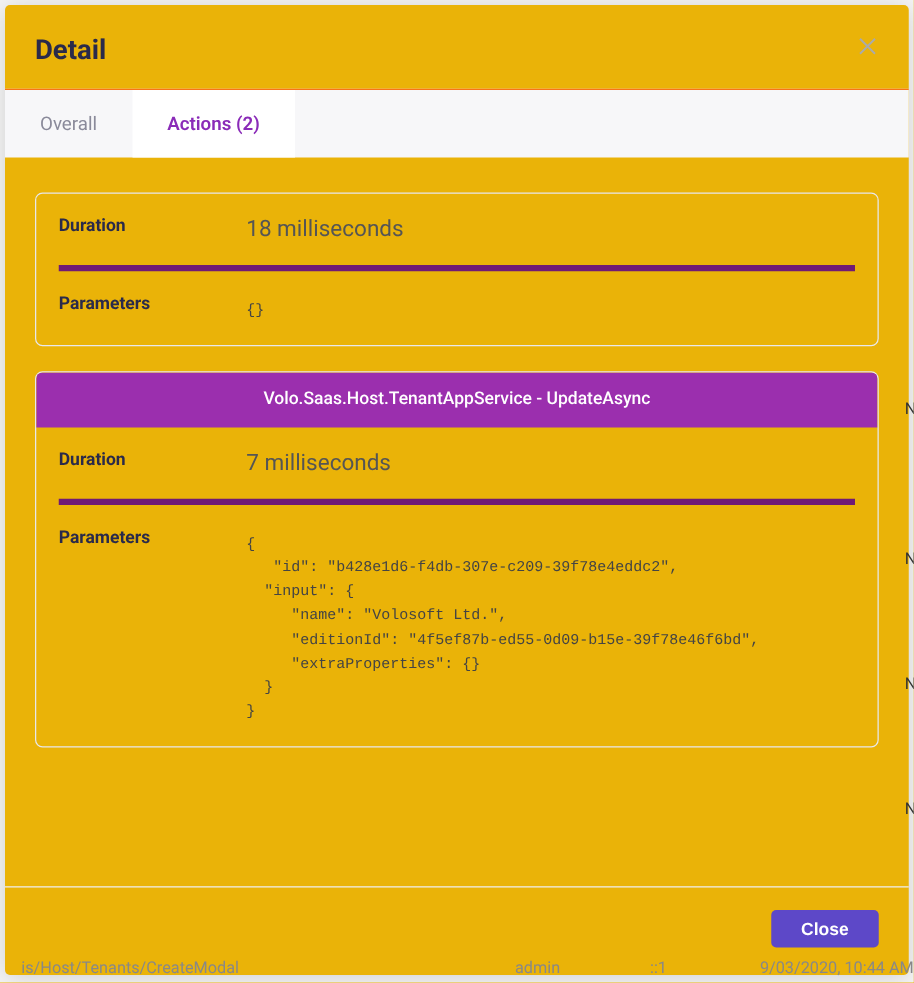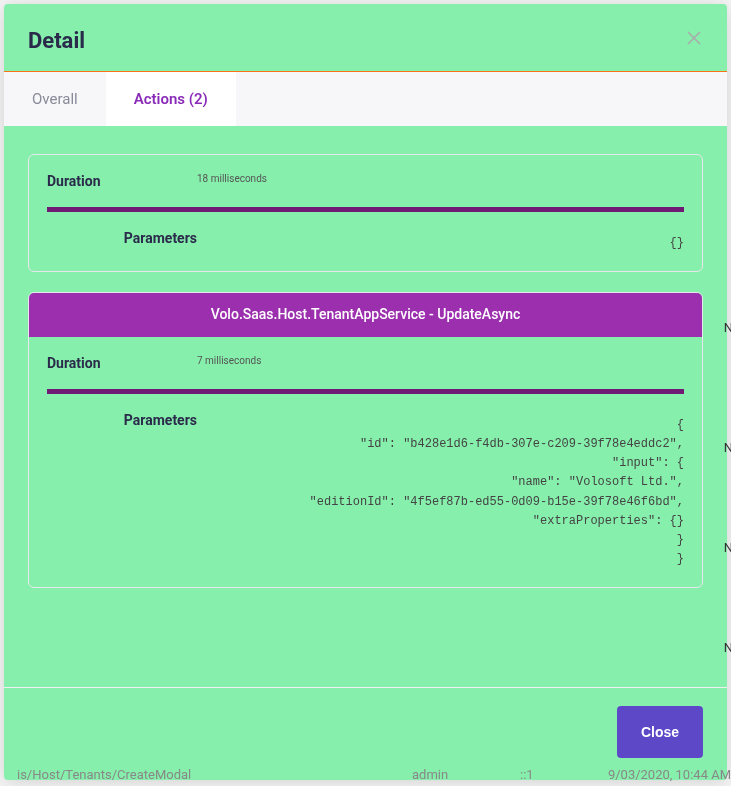--- a/index.html
+++ b/index.html
@@ -21,21 +21,21 @@
     .bg-mid { left: 412px; }
     .bg-mid2 { left: 520px; }
     .bg-right { right: 0; }
     .bg-side-n {
       color: #333;
       font-size: 13px;
       position: absolute;
       right: -2px;
     }
     .modal {
-      background: #86efac;
+      background: #eab308;
       margin: 4px 4px 0 4px;
       border-radius: 4px;
       box-shadow: 0 2px 20px rgba(0,0,0,0.15);
       width: 723px;
       height: 776px;
       display: flex;
       flex-direction: column;
     }
     .modal-header {
       display: flex;
@@ -97,30 +97,30 @@
     }
     .action-body {
       padding: 0 18px;
     }
     .row {
       display: flex;
       padding: 18px 0;
       border-bottom: 5px solid #701a75;
       align-items: flex-start;
     }
-    .row:last-child { border-bottom: none; text-align: right; }
+    .row:last-child { border-bottom: none; }
     .row-label {
       width: 150px;
       font-weight: 700;
       font-size: 14px;
       color: #2a2a4a;
     }
     .row-value {
       flex: 1;
-      font-size: 10px;
+      font-size: 18px;
       color: #555;
     }
     pre.row-value {
       font-family: "Courier New", monospace;
       font-size: 12px;
       white-space: pre;
       color: #444;
       line-height: 1.6;
       padding-top: 4px;
     }
@@ -128,21 +128,21 @@
       padding: 18px 24px 22px;
       display: flex;
       justify-content: flex-end;
       border-top: 1px solid #f0f0f0;
     }
     .close-btn {
       background: #5d48c8;
       color: #fff;
       border: none;
       border-radius: 4px;
-      padding: 18px 24px;
+      padding: 7px 24px;
       font-size: 14px;
       font-weight: 600;
       cursor: pointer;
     }
   </style>
 </head>
 <body>
 
 <div class="bg-text bg-left">is/Host/Tenants/CreateModal</div>
 <div class="bg-text bg-mid">admin</div>

